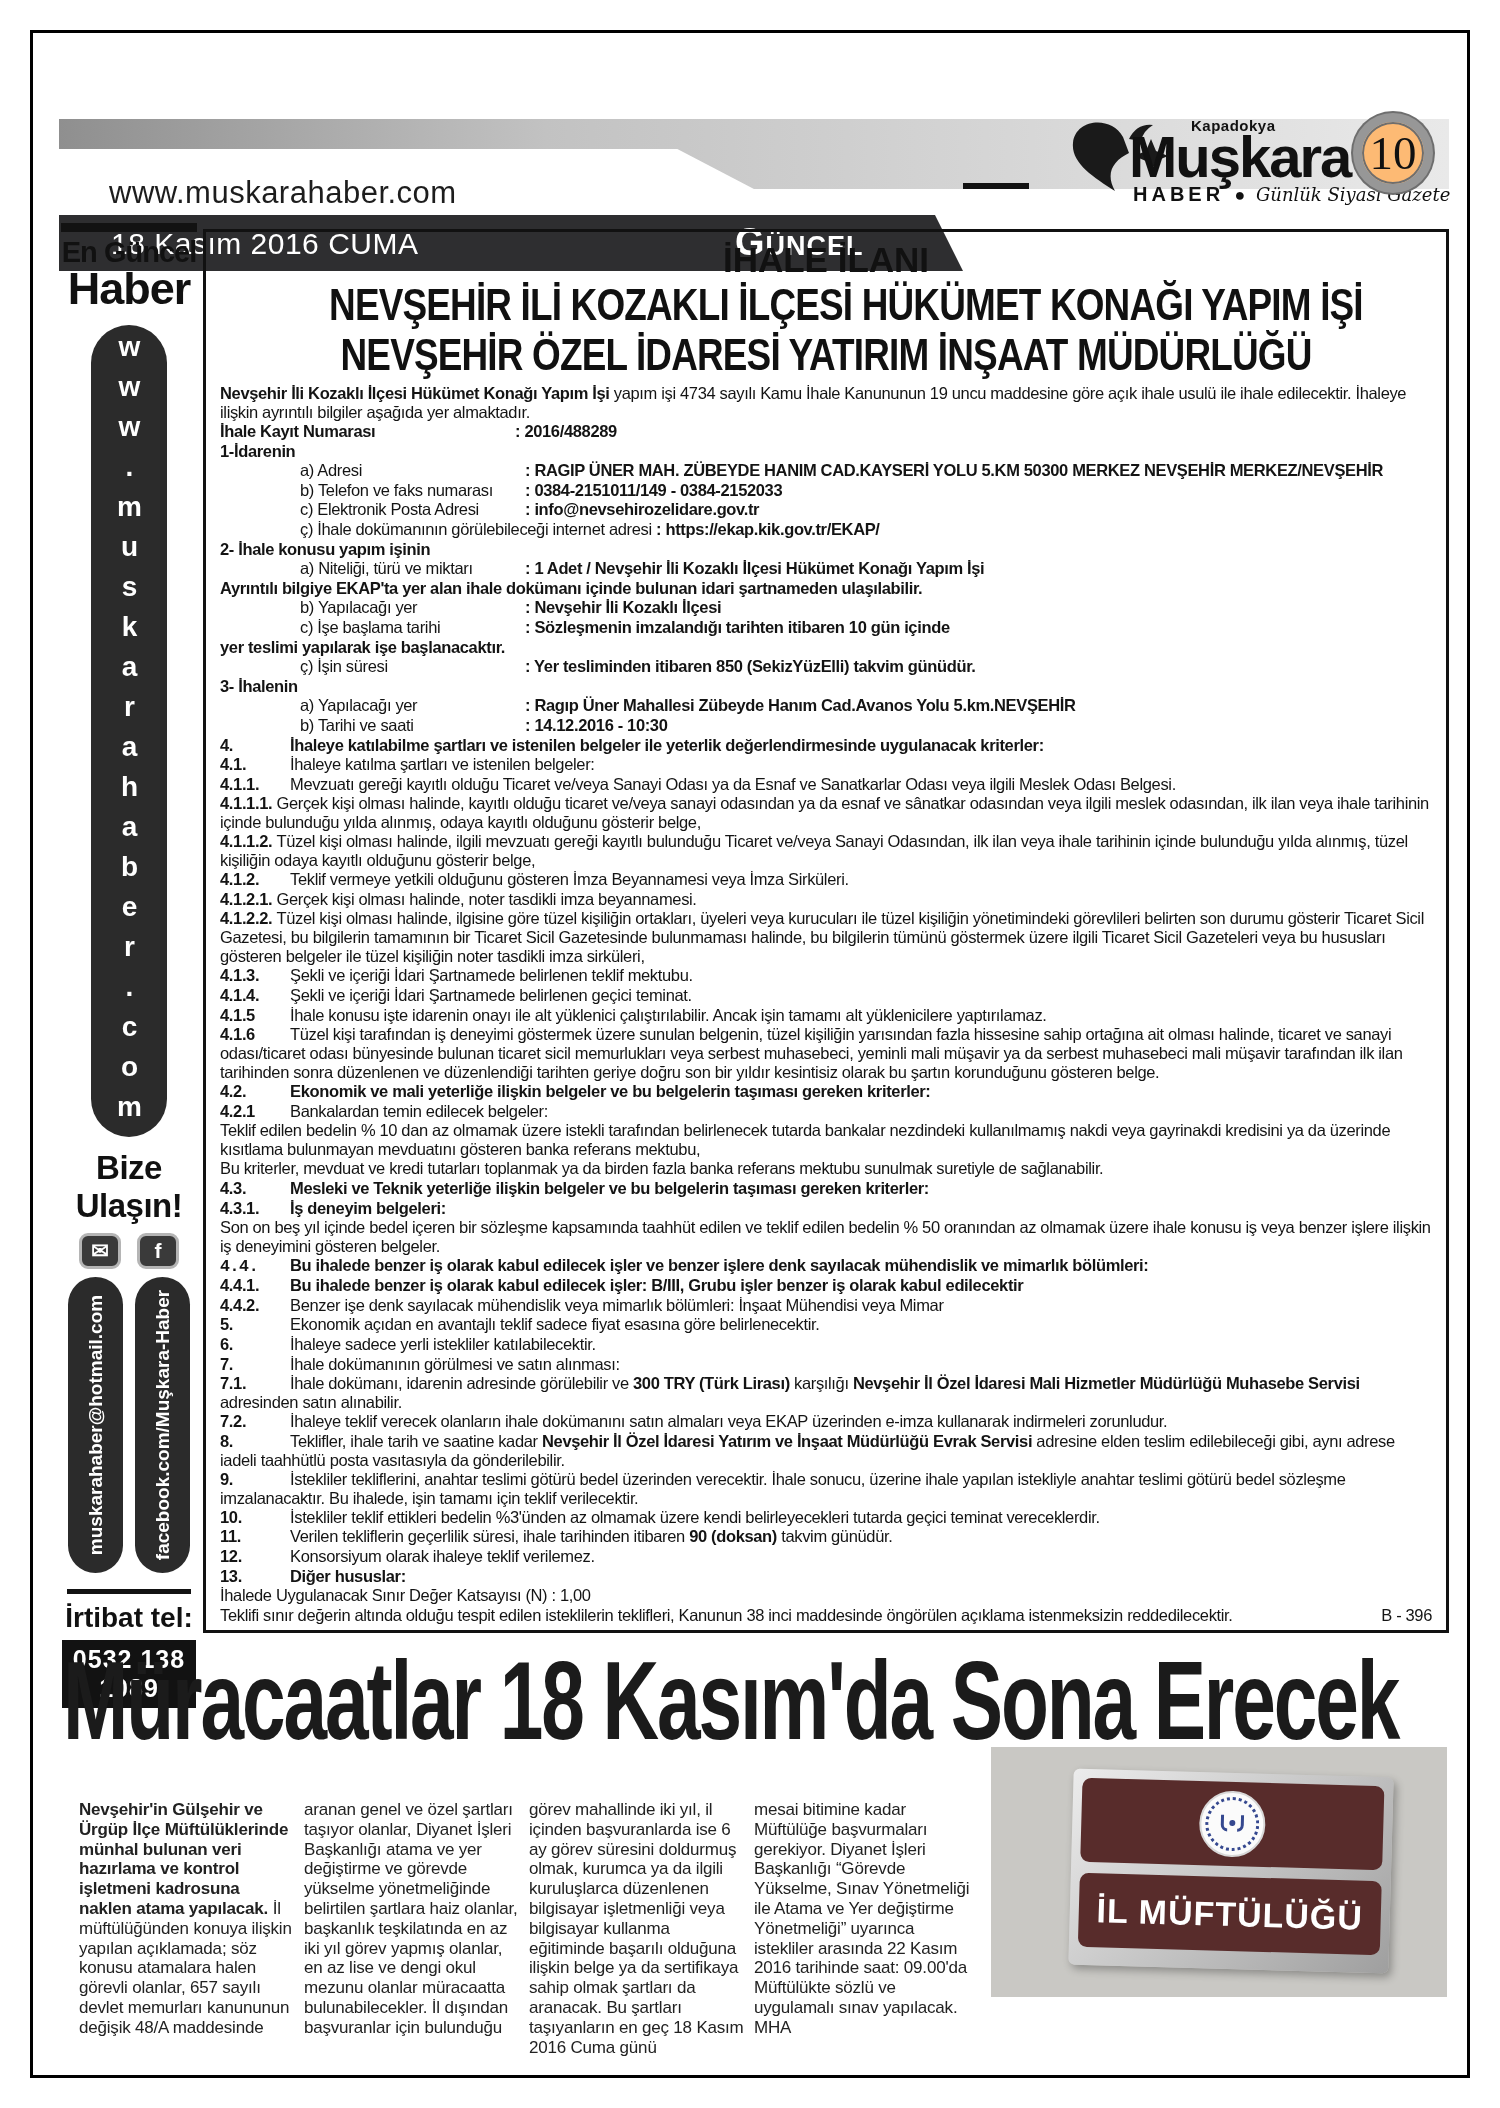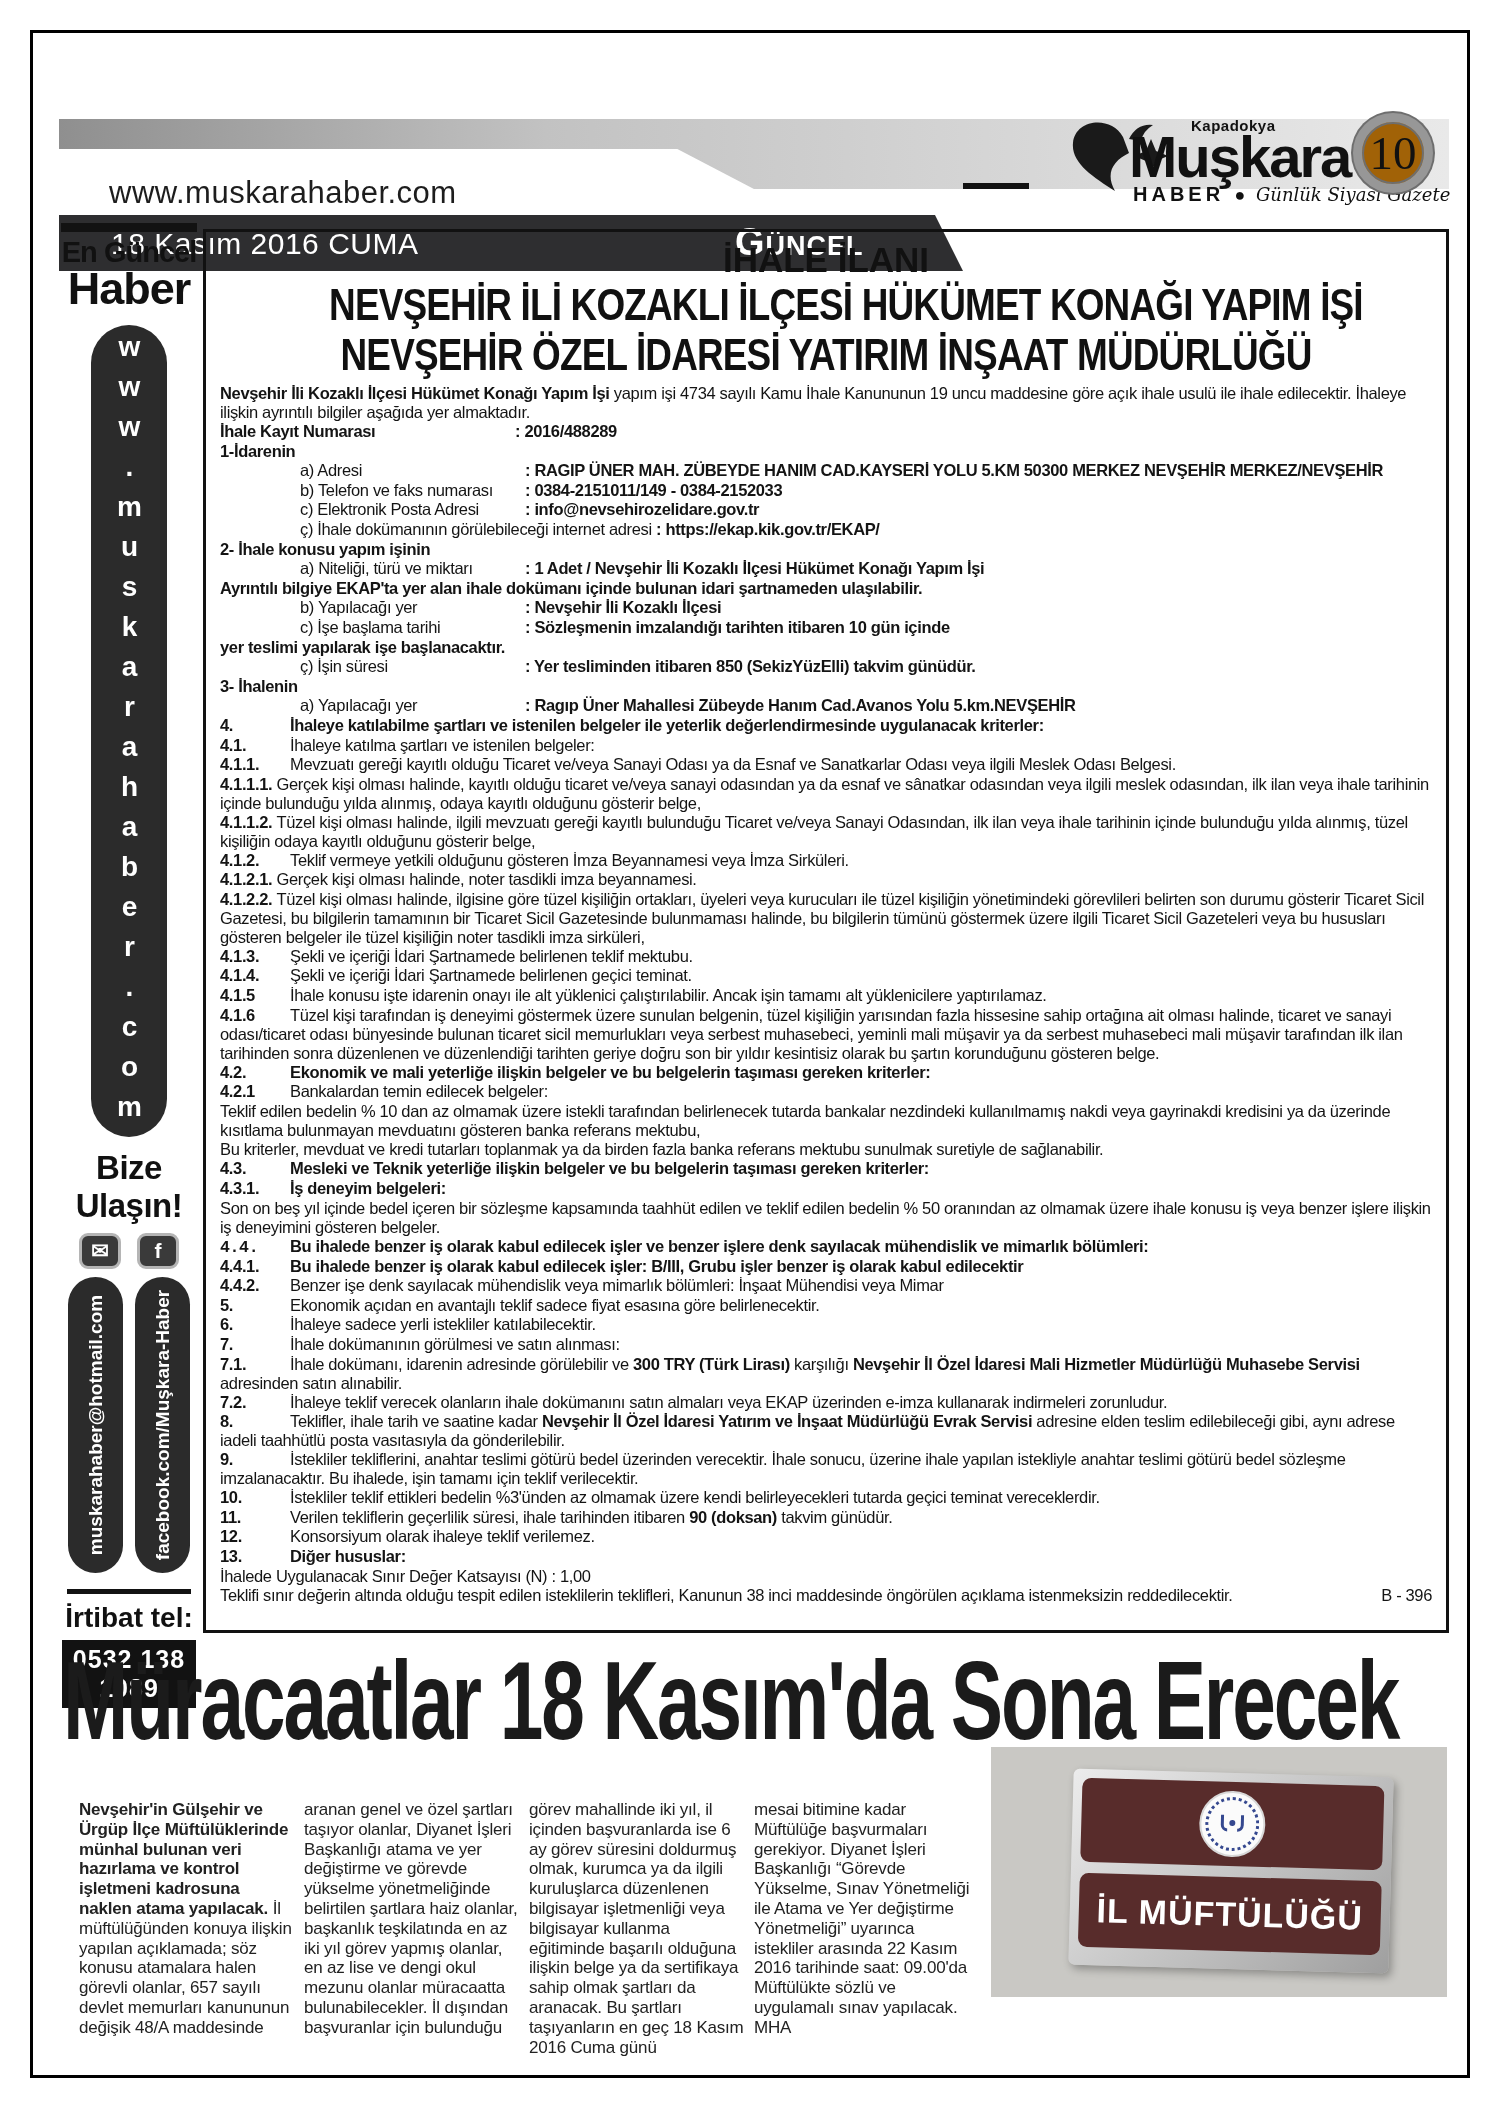--- a/index.html
+++ b/index.html
@@ -17,21 +17,21 @@
   .section{position:absolute;left:676px;top:6px;font-size:38px;font-weight:bold;font-variant:small-caps;letter-spacing:1px;}
   .logo-dash{position:absolute;left:930px;top:150px;width:66px;height:6px;background:#121212;}
   .logo{position:absolute;left:1030px;top:84px;width:300px;height:110px;}
   .swoosh{position:absolute;left:0;top:2px;}
   .kapadokya{position:absolute;left:128px;top:0;font-size:15px;font-weight:bold;letter-spacing:.5px;}
   .muskara{position:absolute;left:66px;top:6px;font-size:58px;font-weight:bold;letter-spacing:-2px;}
   .haberline{position:absolute;left:70px;top:66px;white-space:nowrap;}
   .haber-w{font-size:20px;font-weight:bold;letter-spacing:4px;}
   .bullet{font-size:18px;margin:0 6px;}
   .tagline{font-family:"DejaVu Serif",serif;font-style:italic;font-size:18px;}
-  .pagecircle{position:absolute;left:1320px;top:80px;width:80px;height:80px;border-radius:50%;background:#a16207;
+  .pagecircle{position:absolute;left:1320px;top:80px;width:80px;height:80px;border-radius:50%;background:#fdba74;
     border:9px solid #979797;box-shadow:0 0 0 2px #6e6e6e, inset 0 0 0 2px #6e6e6e;display:flex;align-items:center;justify-content:center;
     font-family:"Liberation Serif",serif;font-size:47px;color:#111;box-sizing:border-box;}
 
   
   .sidebar{position:absolute;left:26px;top:190px;width:140px;text-align:center;}
   .sb-rule{height:9px;background:#121212;margin:0 2px 4px 2px;}
   .sb-t1{font-size:29px;font-weight:bold;letter-spacing:-1px;}
   .sb-t2{font-size:45px;font-weight:bold;letter-spacing:-1px;margin-top:-6px;}
   .sb-pill{width:76px;height:812px;margin:10px auto 0;background:#2b2b2b;border-radius:38px;color:#fff;
     font-weight:bold;font-size:28px;writing-mode:vertical-rl;text-orientation:upright;letter-spacing:9px;
@@ -153,20 +153,21 @@
         <div class="nline" style="margin-left: 80px;"><span>ç) İhale dokümanının görülebileceği internet adresi </span><span class="b">: https://ekap.kik.gov.tr/EKAP/</span></div>
         <div class="nline"><span class="b">2- İhale konusu yapım işinin</span></div>
         <div class="nline" style="margin-left: 80px;"><span class="w" style="width: 225px;">a) Niteliği, türü ve miktarı</span><span class="b">: 1 Adet / Nevşehir İli Kozaklı İlçesi Hükümet Konağı Yapım İşi</span></div>
         <div class="nline"><span class="b">Ayrıntılı bilgiye EKAP'ta yer alan ihale dokümanı içinde bulunan idari şartnameden ulaşılabilir.</span></div>
         <div class="nline" style="margin-left: 80px;"><span class="w" style="width: 225px;">b) Yapılacağı yer</span><span class="b">: Nevşehir İli Kozaklı İlçesi</span></div>
         <div class="nline" style="margin-left: 80px;"><span class="w" style="width: 225px;">c) İşe başlama tarihi</span><span class="b">: Sözleşmenin imzalandığı tarihten itibaren 10 gün içinde</span></div>
         <div class="nline"><span class="b">yer teslimi yapılarak işe başlanacaktır.</span></div>
         <div class="nline" style="margin-left: 80px;"><span class="w" style="width: 225px;">ç) İşin süresi</span><span class="b">: Yer tesliminden itibaren 850 (SekizYüzElli) takvim günüdür.</span></div>
         <div class="nline"><span class="b">3- İhalenin</span></div>
         <div class="nline" style="margin-left: 80px;"><span class="w" style="width: 225px;">a) Yapılacağı yer</span><span class="b">: Ragıp Üner Mahallesi Zübeyde Hanım Cad.Avanos Yolu 5.km.NEVŞEHİR</span></div>
+        <div class="nline" style="margin-left: 80px;"><span class="w" style="width: 225px;">b) Tarihi ve saati</span><span class="b">: 14.12.2016 - 10:30</span></div>
         <div class="nline"><span class="b w" style="width: 70px;">4.</span><span class="b">İhaleye katılabilme şartları ve istenilen belgeler ile yeterlik değerlendirmesinde uygulanacak kriterler:</span></div>
         <div class="nline"><span class="b w" style="width: 70px;">4.1.</span><span>İhaleye katılma şartları ve istenilen belgeler:</span></div>
         <div class="nline"><span class="b w" style="width: 70px;">4.1.1.</span><span>Mevzuatı gereği kayıtlı olduğu Ticaret ve/veya Sanayi Odası ya da Esnaf ve Sanatkarlar Odası veya ilgili Meslek Odası Belgesi.</span></div>
         <div class="nline"><span class="b">4.1.1.1. </span><span>Gerçek kişi olması halinde, kayıtlı olduğu ticaret ve/veya sanayi odasından ya da esnaf ve sânatkar odasından veya ilgili meslek odasından, ilk ilan veya ihale tarihinin içinde bulunduğu yılda alınmış, odaya kayıtlı olduğunu gösterir belge,</span></div>
         <div class="nline"><span class="b">4.1.1.2. </span><span>Tüzel kişi olması halinde, ilgili mevzuatı gereği kayıtlı bulunduğu Ticaret ve/veya Sanayi Odasından, ilk ilan veya ihale tarihinin içinde bulunduğu yılda alınmış, tüzel kişiliğin odaya kayıtlı olduğunu gösterir belge,</span></div>
         <div class="nline"><span class="b w" style="width: 70px;">4.1.2.</span><span>Teklif vermeye yetkili olduğunu gösteren İmza Beyannamesi veya İmza Sirküleri.</span></div>
         <div class="nline"><span class="b">4.1.2.1. </span><span>Gerçek kişi olması halinde, noter tasdikli imza beyannamesi.</span></div>
         <div class="nline"><span class="b">4.1.2.2. </span><span>Tüzel kişi olması halinde, ilgisine göre tüzel kişiliğin ortakları, üyeleri veya kurucuları ile tüzel kişiliğin yönetimindeki görevlileri belirten son durumu gösterir Ticaret Sicil Gazetesi, bu bilgilerin tamamının bir Ticaret Sicil Gazetesinde bulunmaması halinde, bu bilgilerin tümünü göstermek üzere ilgili Ticaret Sicil Gazeteleri veya bu hususları gösteren belgeler ile tüzel kişiliğin noter tasdikli imza sirküleri,</span></div>
         <div class="nline"><span class="b w" style="width: 70px;">4.1.3.</span><span>Şekli ve içeriği İdari Şartnamede belirlenen teklif mektubu.</span></div>
         <div class="nline"><span class="b w" style="width: 70px;">4.1.4.</span><span>Şekli ve içeriği İdari Şartnamede belirlenen geçici teminat.</span></div>

